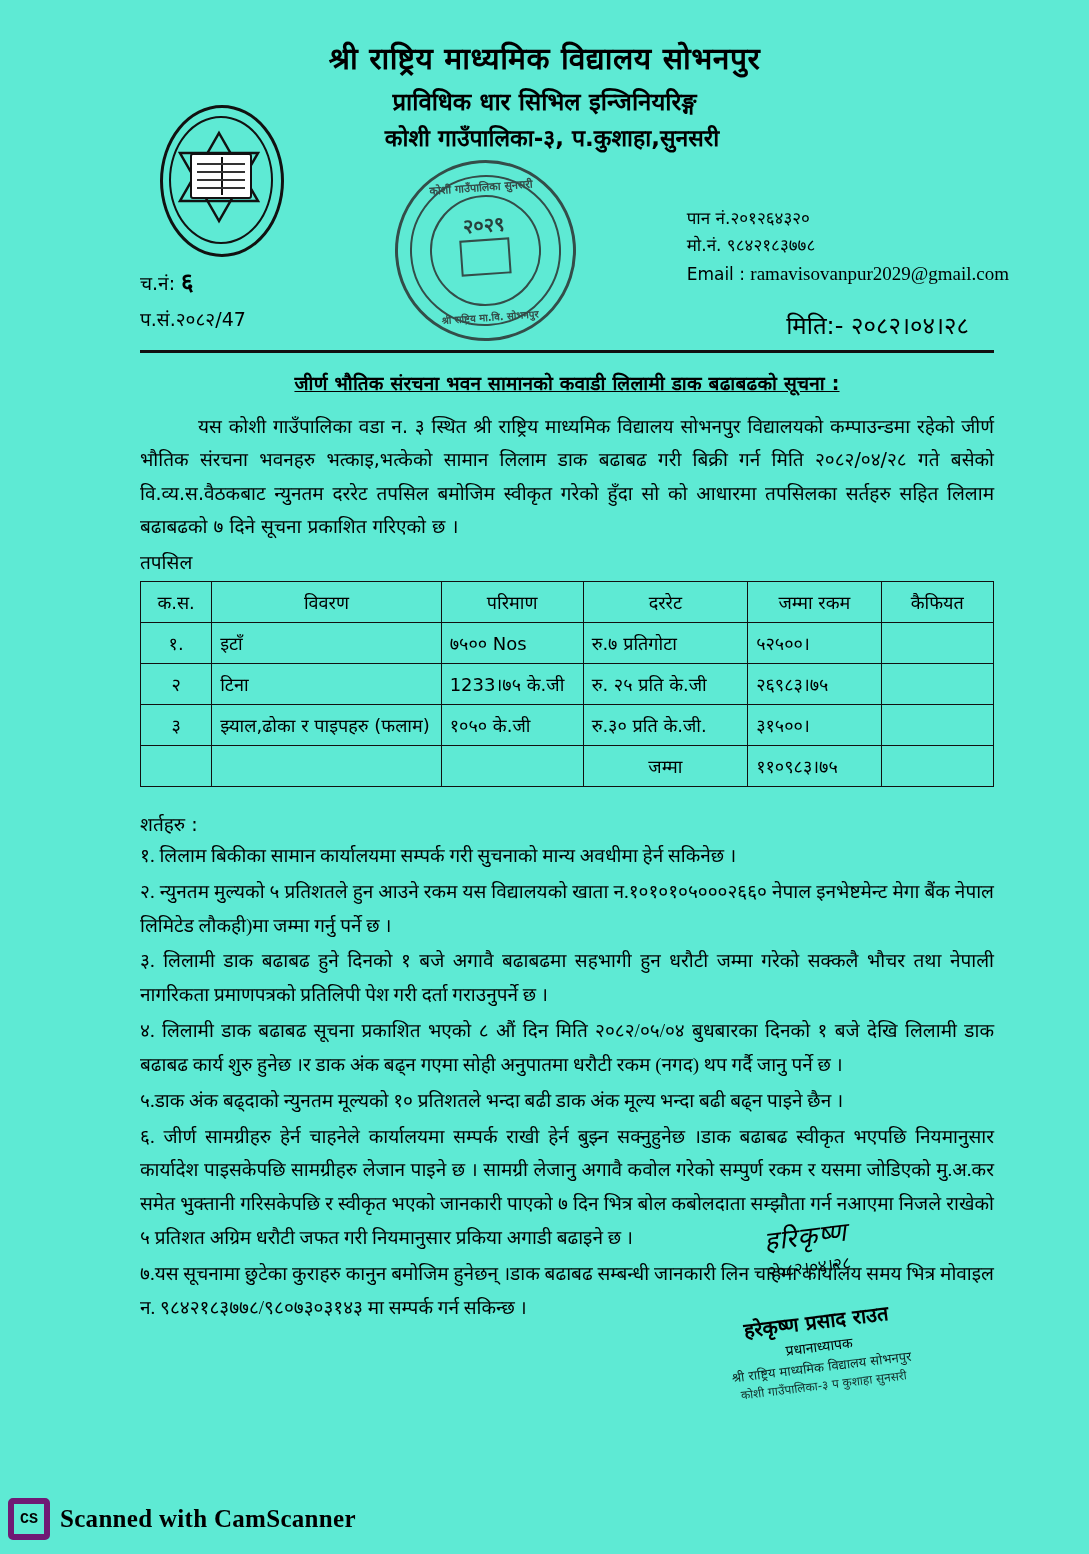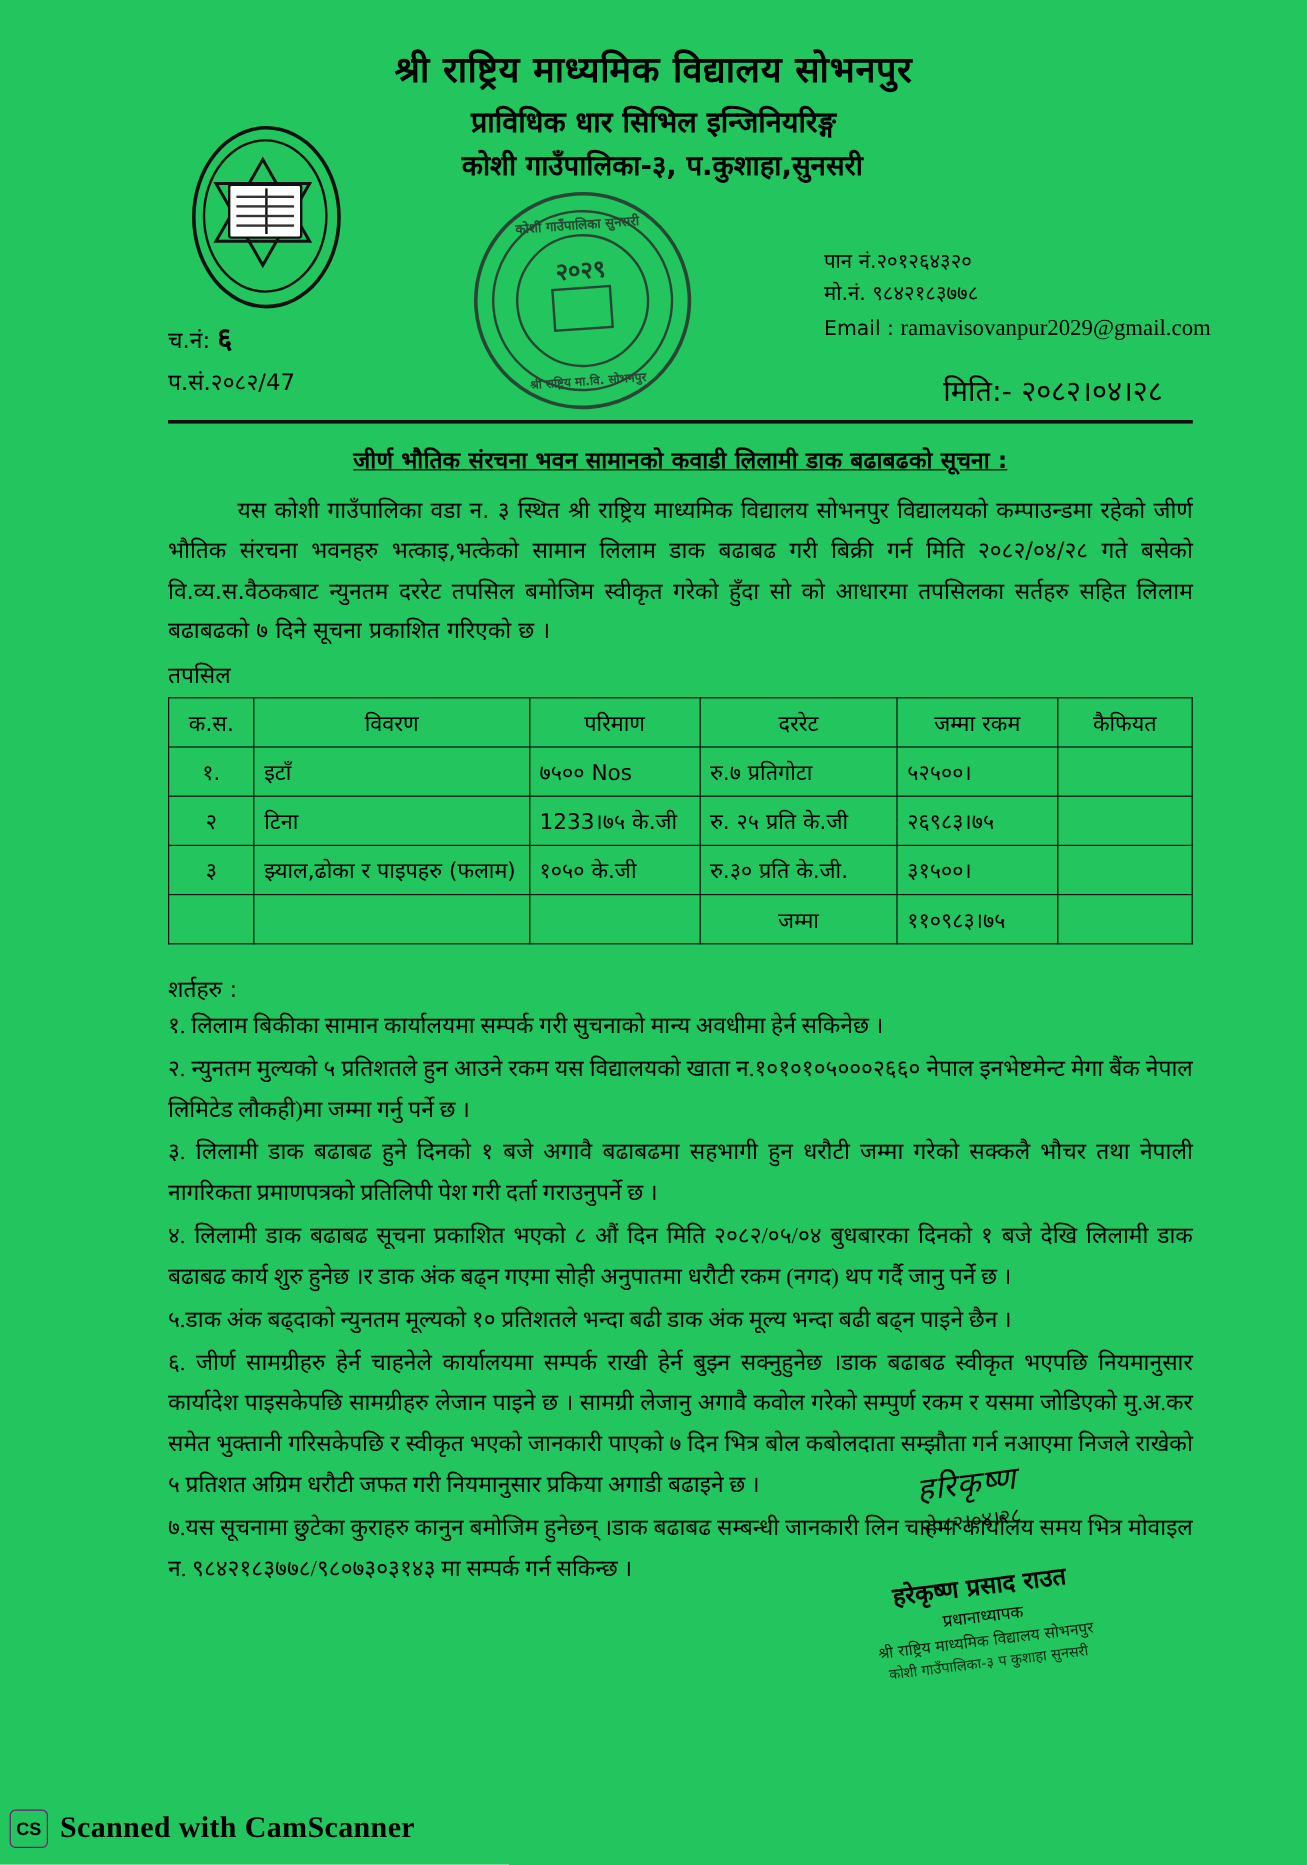--- a/index.html
+++ b/index.html
@@ -9,21 +9,21 @@
   }
   body {
     font-family: "DejaVu Sans", sans-serif;
     color: #000;
   }
   .page {
     position: relative;
     width: 1089px;
     height: 1554px;
     margin: 0 auto;
-    background: #22c55e;
+    background: #5eead4;
     overflow: hidden;
   }
   
   .header {
     position: relative;
     padding-top: 40px;
     text-align: center;
   }
   .school-name {
     font-size: 30px;
@@ -291,28 +291,28 @@
     position: absolute;
     left: 8px;
     bottom: 14px;
     display: flex;
     align-items: center;
     gap: 10px;
   }
   .cs-badge {
     width: 30px;
     height: 30px;
-    border: 1px solid #701a75;
+    border: 6px solid #701a75;
     border-radius: 5px;
     font-size: 15px;
     font-weight: bold;
     display: flex;
     align-items: center;
     justify-content: center;
-    font-family: Liberation Sans, sans-serif;
+    font-family: Liberation Mono, monospace;
   }
   .cs-text {
     font-size: 25px;
     font-weight: bold;
     font-family: "Liberation Serif", serif;
     letter-spacing: 0.3px;
   }
 </style>
 </head>
 <body>

